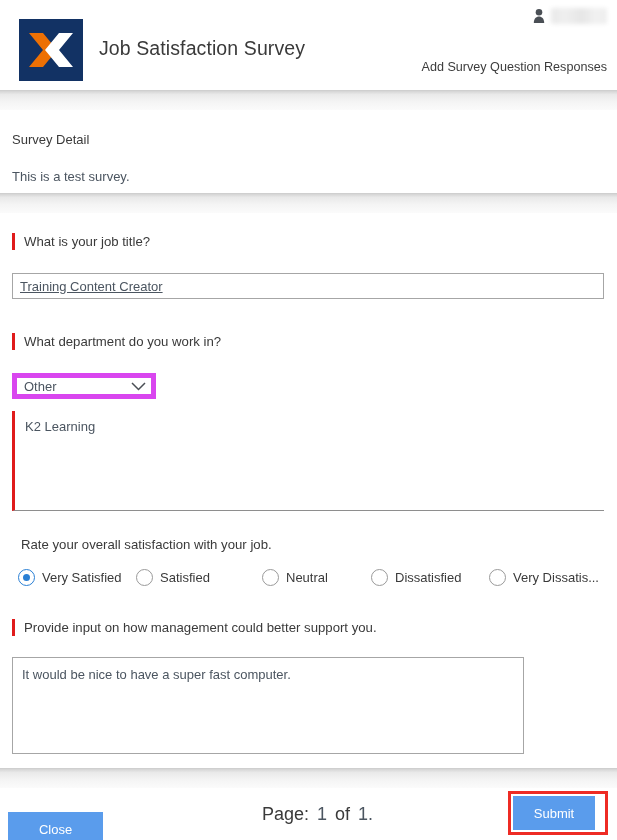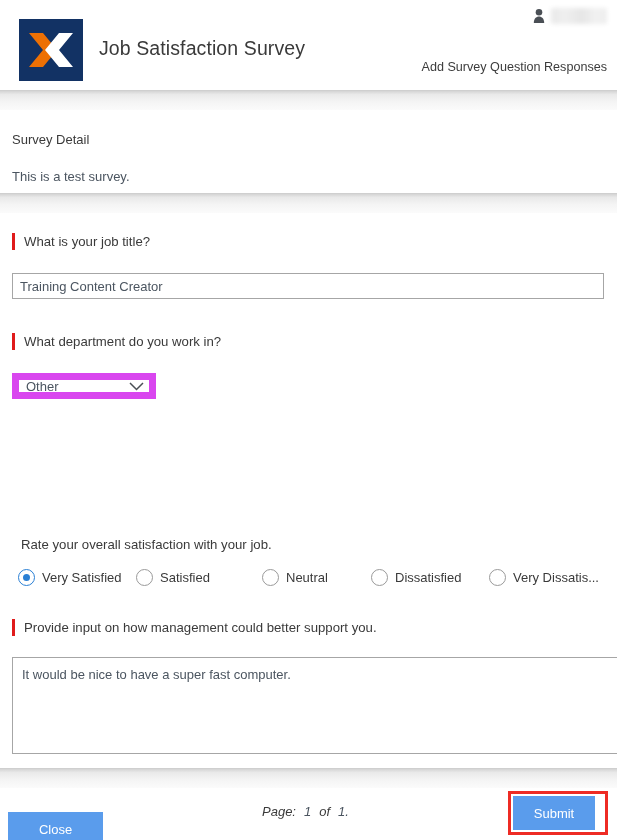--- a/index.html
+++ b/index.html
@@ -126,25 +126,26 @@
 
   .text-input {
     position: absolute;
     border: 1px solid #a6a6a6;
     background: #ffffff;
     font-family: "Liberation Sans", sans-serif;
     font-size: 13px;
     color: #4b5560;
     padding: 4px 7px;
     outline: none;
+    text-decoration: underline;
   }
 
   .select-wrap {
     position: absolute;
-    border: 7px solid #d946ef;
+    border: 5px solid #d946ef;
     background: #ffffff;
     display: flex;
     align-items: center;
   }
   .select-value {
     font-size: 13px;
     color: #4b5560;
     padding-left: 7px;
     flex: 1;
     white-space: nowrap;
@@ -243,26 +244,25 @@
   .submit-highlight {
     position: absolute;
     left: 508px; top: 3px;
     width: 100px; height: 44px;
     border: 3px solid #ee2b24;
     pointer-events: none;
   }
   .pager {
     position: absolute;
     left: 262px; top: 16px;
-    font-size: 13px;
+    font-size: 18px;
     color: #3a3a3a;
     display: flex;
     gap: 8px;
     align-items: center;
-    font-style: italic;
   }
   .pager .num { color: #4b5560; }
 </style>
 </head>
 <body>
 
 <div id="app">
 
   <div class="header">
 
@@ -304,20 +304,23 @@
     <div class="q-label required" style="left:12px; top:120px;">What department do you work in?</div>
     <div class="select-wrap" style="left:12px; top:160px; width:144px; height:26px;">
       <div class="select-value">Other</div>
       <div class="select-chevron">
         <svg width="15" height="9" viewBox="0 0 15 9" xmlns="http://www.w3.org/2000/svg">
           <polyline points="1,1 7.5,7.5 14,1" fill="none" stroke="#4a4f55" stroke-width="1.5"></polyline>
         </svg>
       </div>
     </div>
 
+    <div class="bordered-area" style="left:12px; top:198px; width:592px; height:100px;">
+      <div class="val">K2 Learning</div>
+    </div>
 
     <div class="q-label" style="left:12px; top:324px;">Rate your overall satisfaction with your job.</div>
 
     <div class="radio-row" style="left:0; top:356px; width:617px; height:24px;">
 
       <label class="radio-opt" style="left:18px; top:0;justify-content:flex-end;">
         <span class="radio-mark sel"></span>
         <span class="radio-text">Very Satisfied</span>
       </label>
 
@@ -337,21 +340,21 @@
       </label>
 
       <label class="radio-opt" style="left:489px; top:0;">
         <span class="radio-mark"></span>
         <span class="radio-text">Very Dissatis...</span>
       </label>
     </div>
 
     <div class="q-label required" style="left:12px; top:406px;">Provide input on how management could better support you.</div>
 
-    <div class="textarea-box" style="left:12px; top:444px; width:606px; height:97px;">
+    <div class="textarea-box" style="left:12px; top:444px; width:512px; height:97px;">
       <div class="val">It would be nice to have a super fast computer.</div>
     </div>
 
   </div>
 
   <div class="band b3"></div>
 
   <div class="footer">
     <button class="btn btn-close">Close</button>
 

